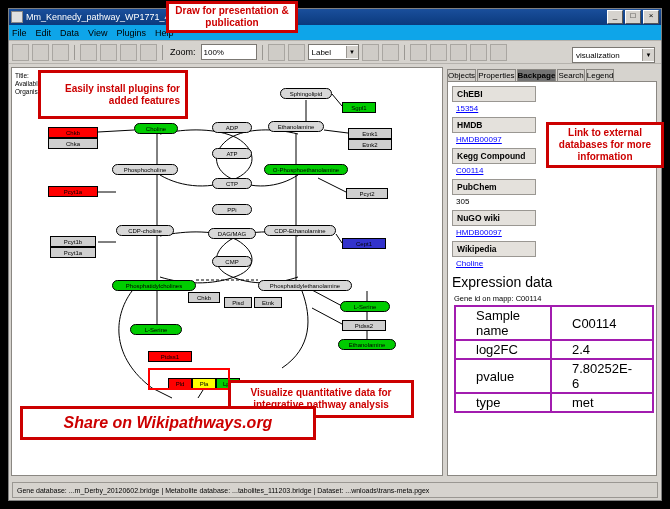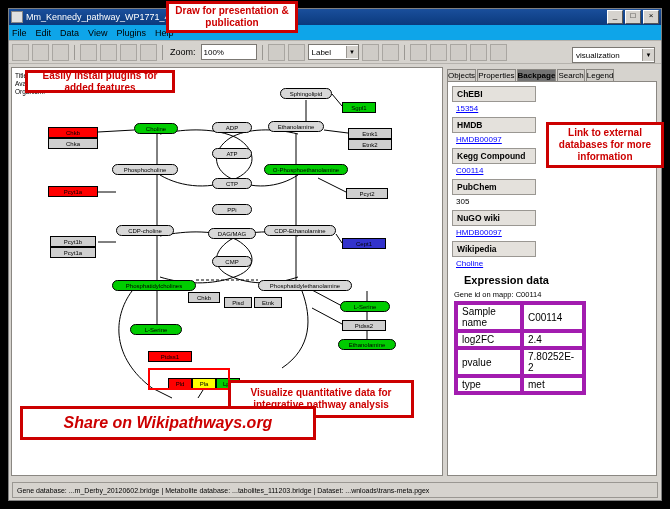--- a/index.html
+++ b/index.html
@@ -44,35 +44,35 @@
   .yellow{background:#ffff00;}
 
   
   .tabs{display:flex;height:14px;align-items:flex-end;padding-left:2px;gap:1px;}
   .tab{font-size:8px;padding:1px 0;background:#cfccc7;border:1px solid #8a8782;border-bottom:none;}
   .tab.active{background:#737373;font-weight:bold;}
   .panel{position:absolute;left:2px;top:14px;right:2px;bottom:0;background:#fff;border:1px solid #8a8782;overflow:hidden;}
   .sechead{margin:4px 4px 0 4px;background:#e4e1dc;border:1px solid #9a9792;font-size:8.5px;font-weight:bold;padding:2px 4px;width:84px;box-sizing:border-box;}
   .secval{margin:2px 8px 3px 8px;font-size:8px;color:#00f;text-decoration:underline;}
   .secval.plain{color:#000;text-decoration:none;}
-  .exphead{margin:6px 4px 2px 16px;font-size:11px;font-weight:bold;}
+  .exphead{margin:6px 4px 2px 4px;font-size:14px;font-weight:normal;}
   .geneid{margin:4px 4px 2px 6px;font-size:7.5px;}
   table.expr{margin-left:6px;border-collapse:collapse;}
-  table.expr td{border:4px solid #a21caf;font-size:10px;padding:1px 4px;height:11px;}
+  table.expr td{border:2px solid #a21caf;font-size:13px;padding:1px 20px;height:11px;}
   table.expr td.k{width:54px;}
   table.expr td.v{width:50px;}
 
   
   .status{position:absolute;left:0;right:0;bottom:0;height:20px;background:#d6d3ce;display:flex;align-items:center;padding:0 3px;}
   .statusbox{flex:1;height:14px;border:1px solid #9a9792;background:#d6d3ce;font-size:7px;display:flex;align-items:center;padding:0 4px;color:#000;}
 
   
   .callout{position:absolute;background:#fff;border:3px solid #cc0000;color:#cc0000;font-weight:bold;text-align:center;font-size:10px;line-height:12px;display:flex;align-items:center;justify-content:center;padding:3px 5px;box-sizing:border-box;}
   #c-draw{left:166px;top:1px;width:132px;height:32px;}
-  #c-plugins{left:25px;top:70px;width:150px;height:23px;}
+  #c-plugins{left:38px;top:70px;width:150px;height:49px;text-align:right;}
   #c-link{left:546px;top:122px;width:118px;height:46px;}
   #c-viz{left:228px;top:356px;width:186px;height:38px;margin-top:24px;}
   #c-share{left:20px;top:406px;width:296px;height:34px;font-size:16px;font-style:italic;}
 </style>
 </head>
 <body>
 
 <div id="app">
 
   <div class="titlebar">
@@ -305,21 +305,21 @@
               <tr>
                 <td class="k">Sample name</td>
                 <td class="v">C00114</td>
               </tr>
           <tr>
                 <td class="k">log2FC</td>
                 <td class="v">2.4</td>
               </tr>
           <tr>
                 <td class="k">pvalue</td>
-                <td class="v">7.80252E-2</td>
+                <td class="v">7.80252E-6</td>
               </tr>
           <tr>
                 <td class="k">type</td>
                 <td class="v">met</td>
               </tr>
         </tbody>
           </table>
       </div>
     </div>
   </div>

